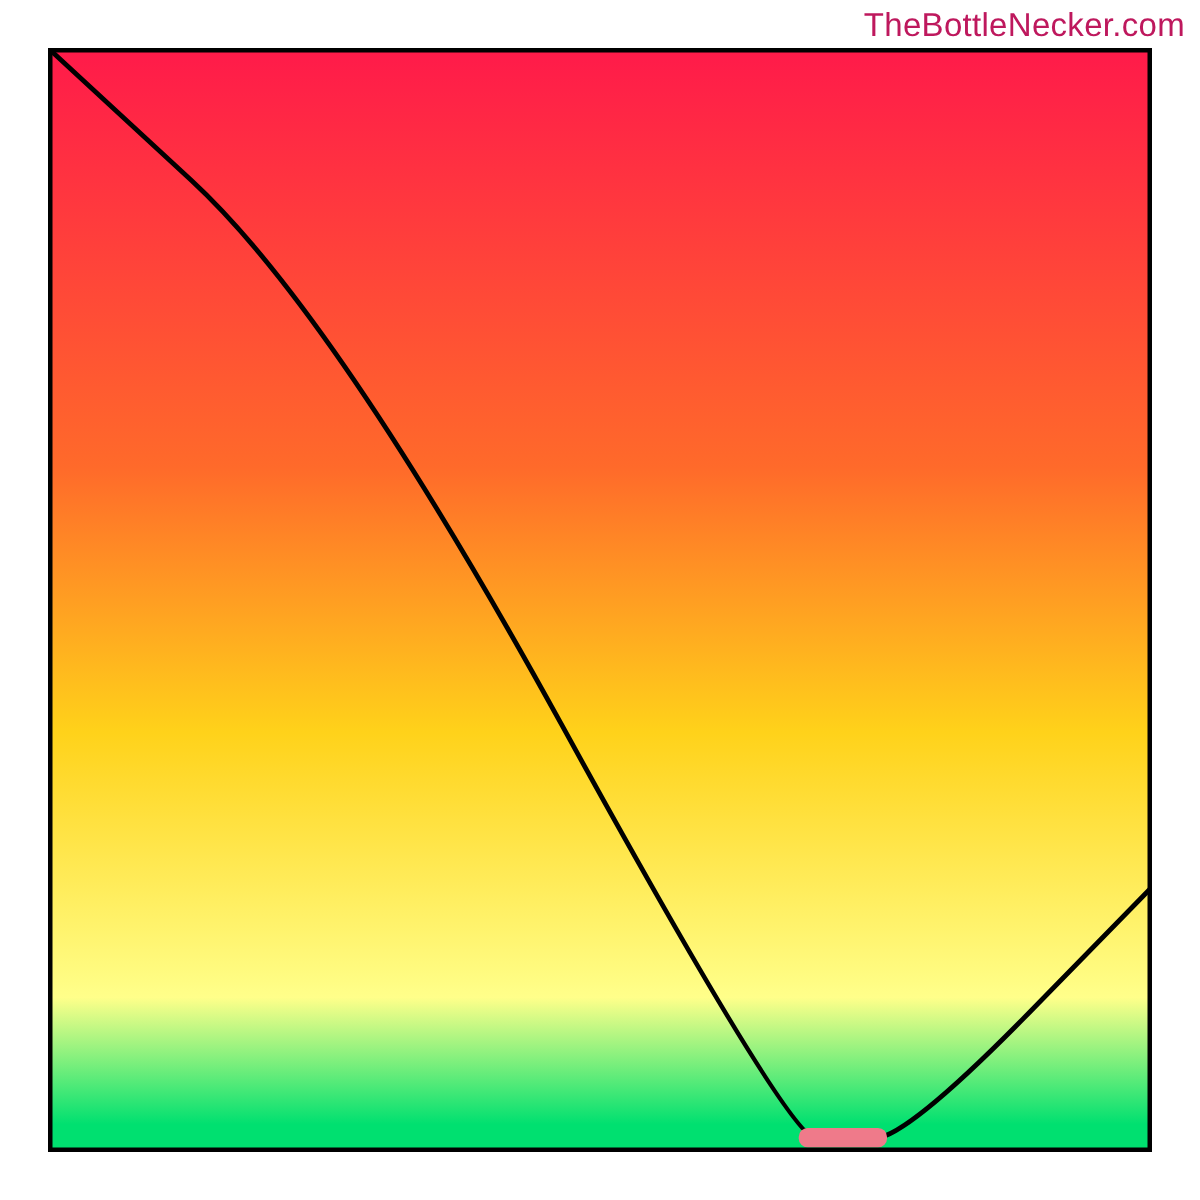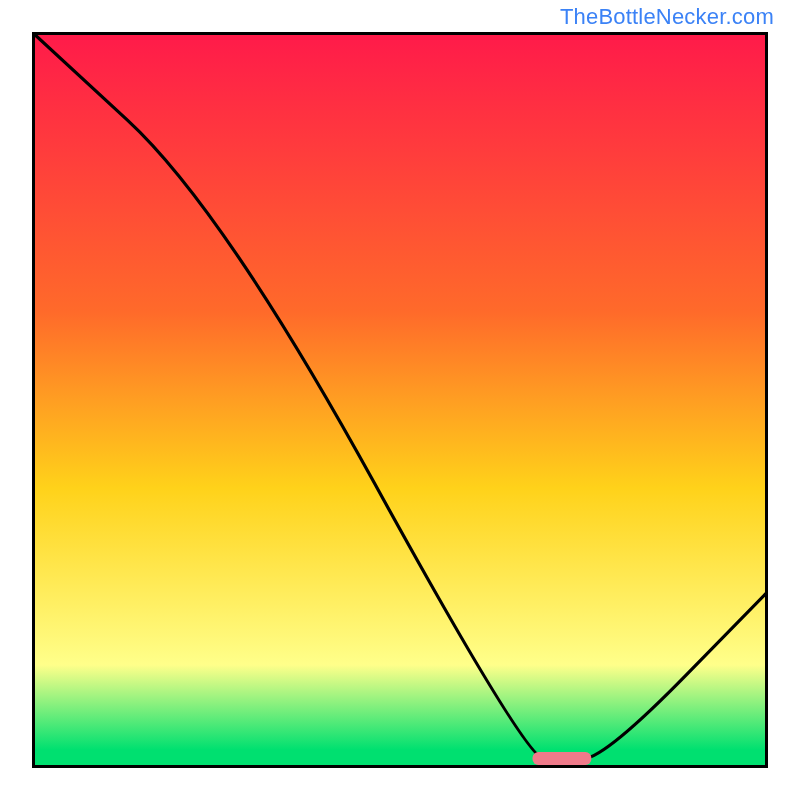--- a/index.html
+++ b/index.html
@@ -12,22 +12,22 @@
     overflow: hidden;
   }
   .wrap {
     position: relative;
     width: 800px;
     height: 800px;
   }
   .attribution {
     position: absolute;
     top: 4px;
-    right: 26px;
-    color: #3b82f6;
+    right: 10px;
+    color: #be185d;
     font-size: 22px;
     font-weight: 400;
     letter-spacing: 0.2px;
   }
   .plot {
     position: absolute;
     left: 32px;
     top: 32px;
     width: 736px;
     height: 736px;

